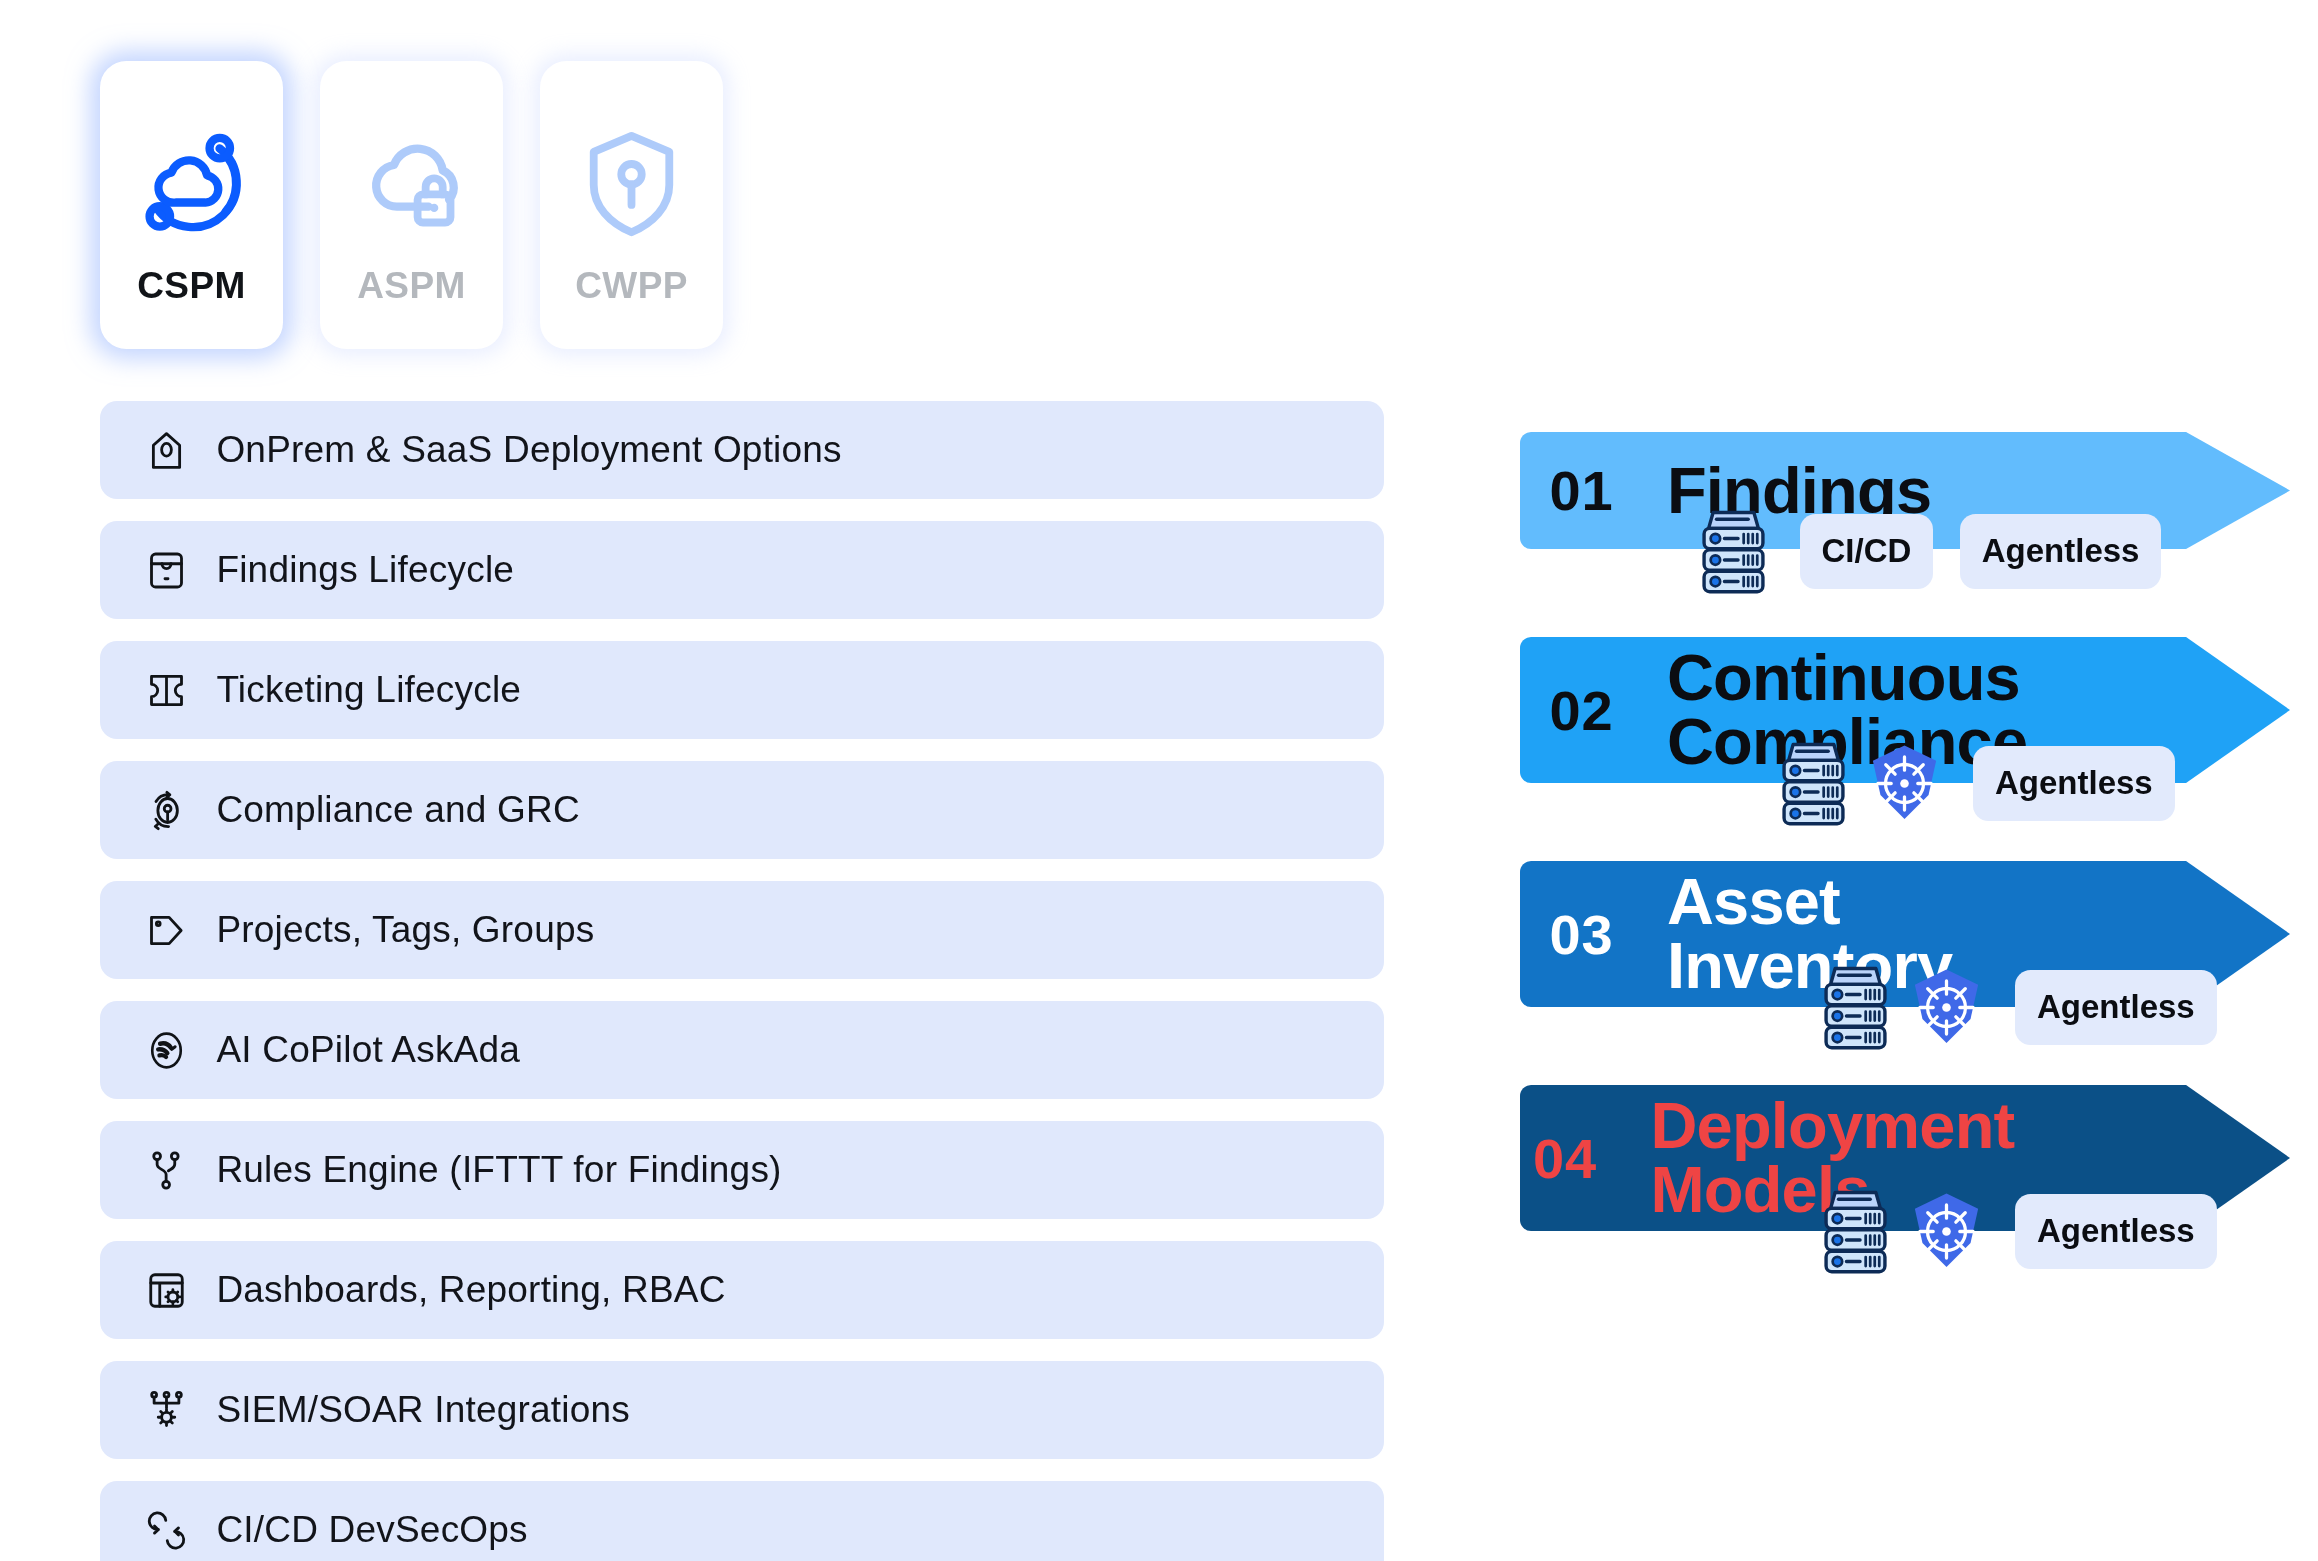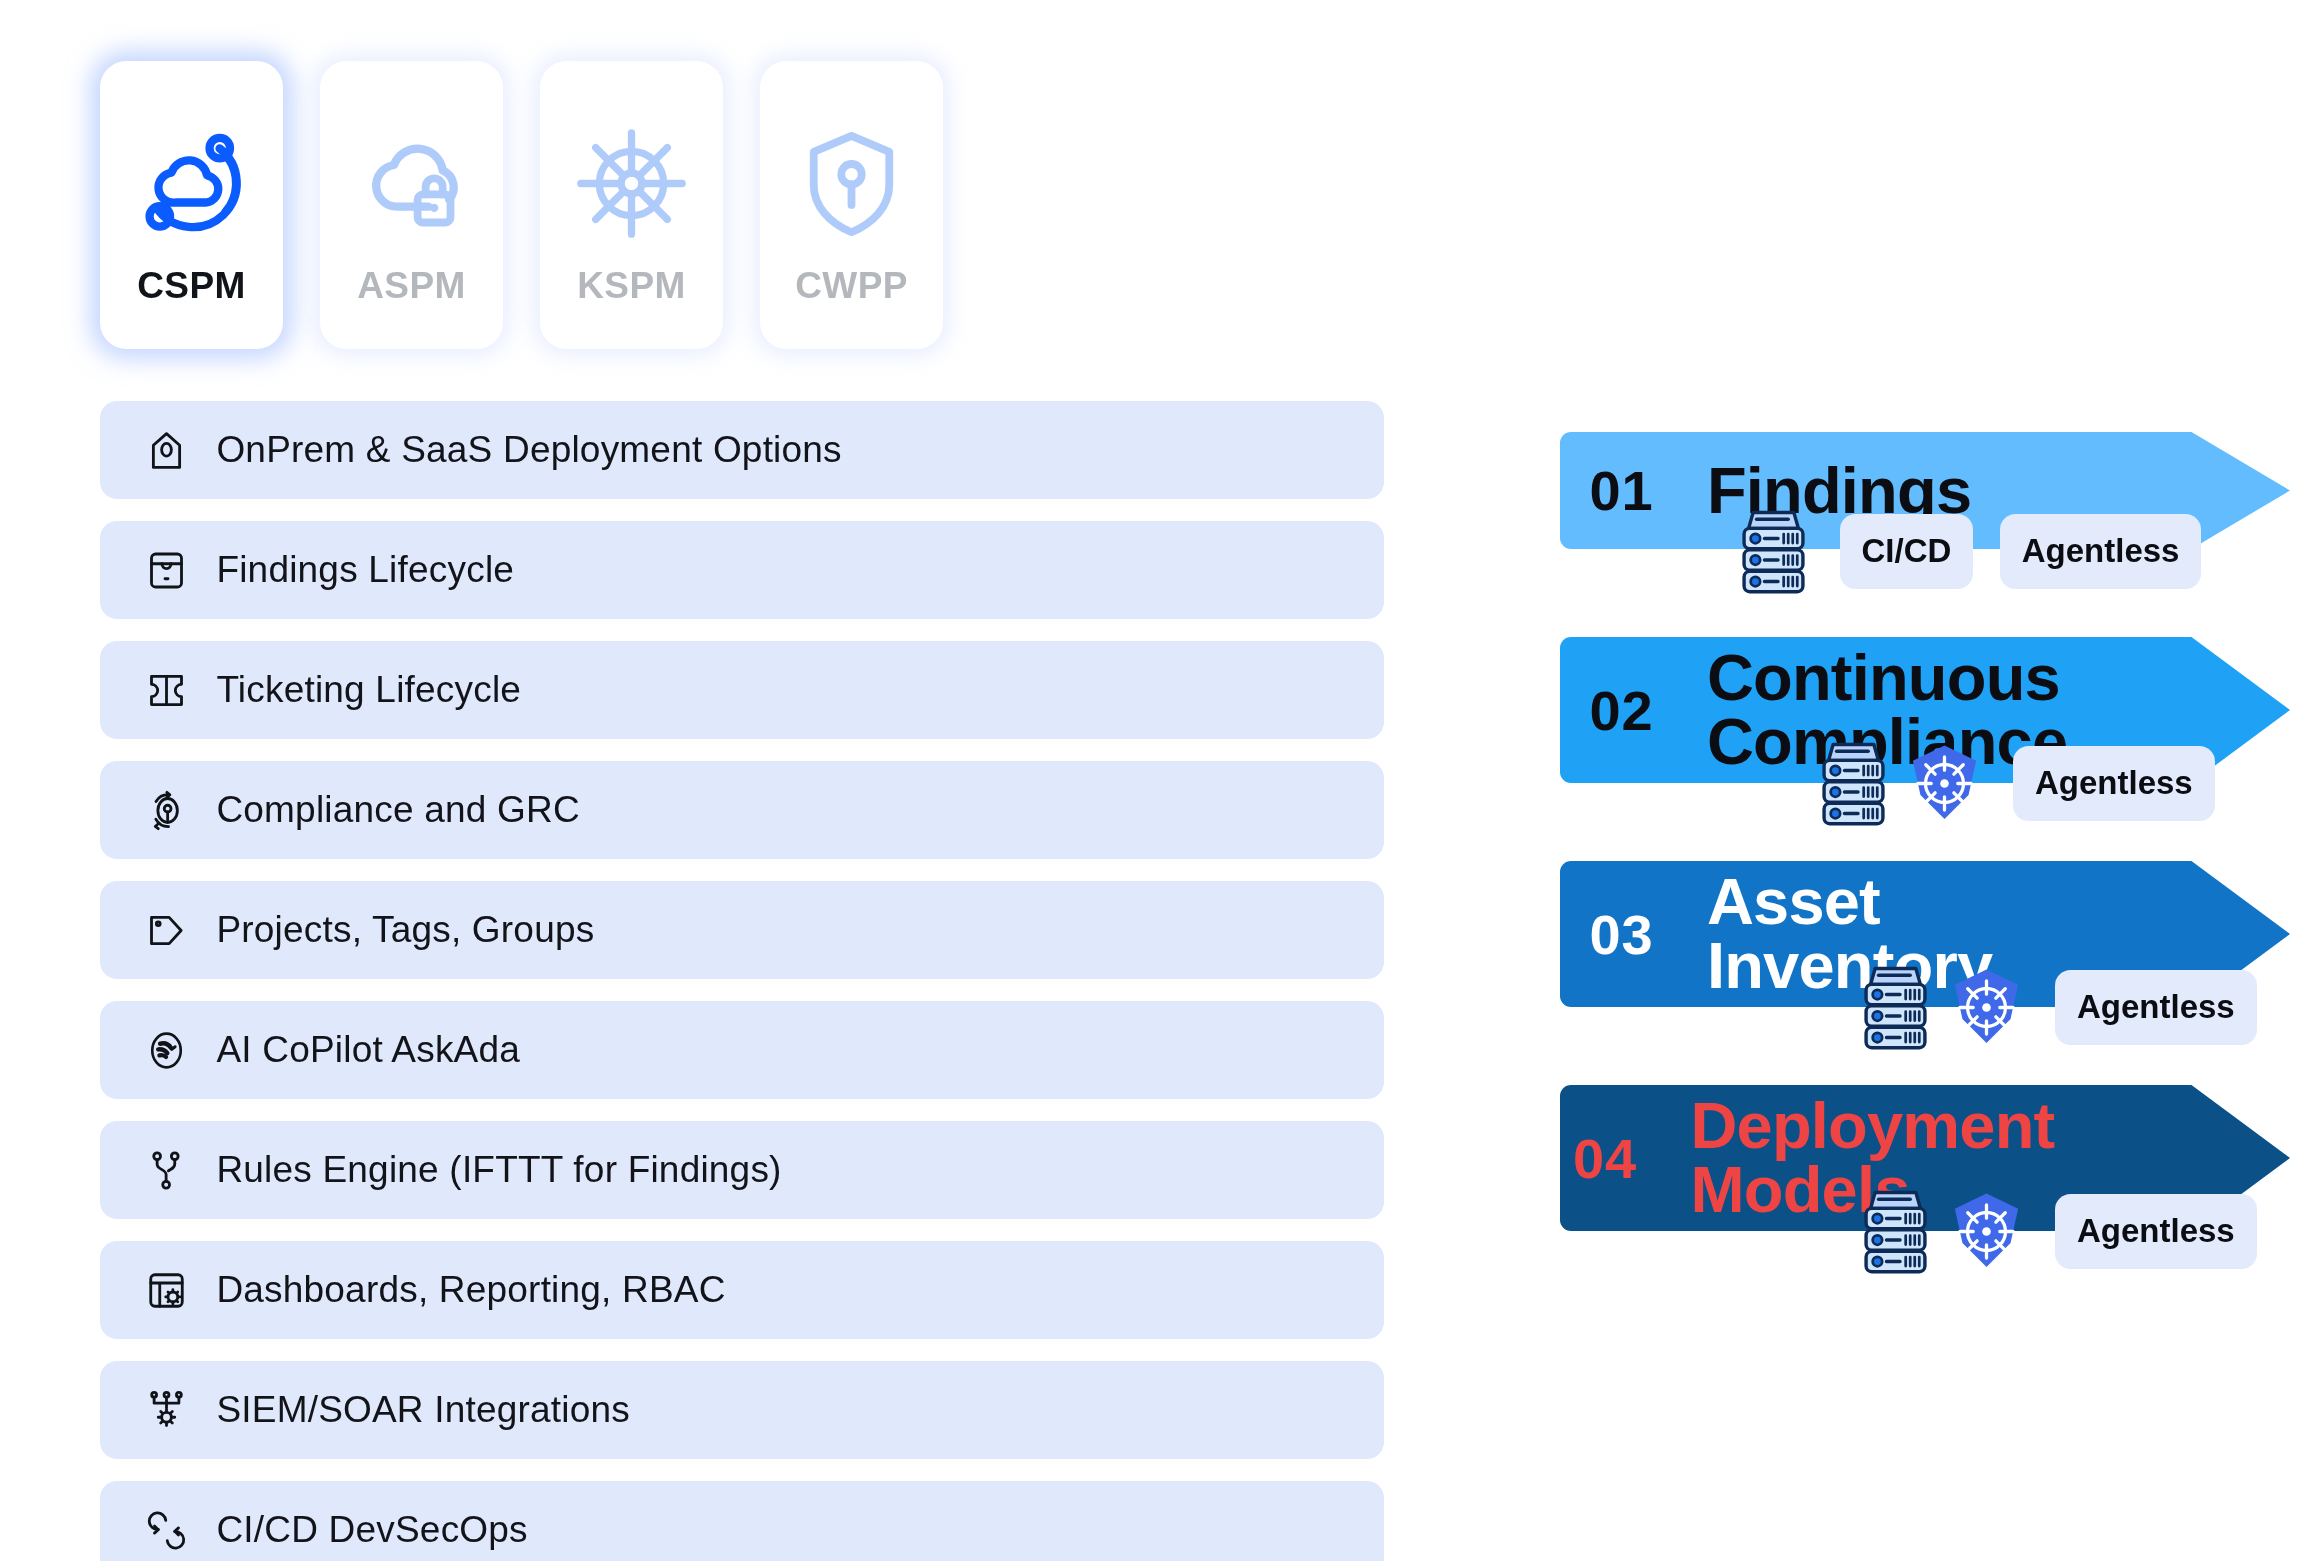--- a/index.html
+++ b/index.html
@@ -61,21 +61,21 @@
   .frow .flabel{
     font-size:37px;font-weight:500;color:#12141a;
     letter-spacing:0.2px;white-space:nowrap;
   }
 
   
   .banners{
     position:absolute; left:1520px; top:432px;
     width:770px;
   }
-  .banner-wrap{position:relative;margin-left:40px;}
+  .banner-wrap{position:relative;}
   .banner{
     position:relative;
     color:#0b0d12;
     display:flex;align-items:center;
   }
   .banner .shape{
     position:absolute;inset:0;
     clip-path:polygon(0 0, 86.5% 0, 100% 50%, 86.5% 100%, 0 100%);
     border-top-left-radius:11px;border-bottom-left-radius:11px;
   }
@@ -138,33 +138,20 @@
         <svg width="117" height="117" viewBox="0 0 48 48" fill="none">
           <path d="M31 33.5h-13a8.6 8.6 0 0 1-1.2-17.1 10.4 10.4 0 0 1 20 2.2 7.6 7.6 0 0 1 2.6 12" stroke="#aecbfa" stroke-width="3.4" stroke-linecap="round" stroke-linejoin="round"></path>
           <rect x="26.5" y="28.5" width="13.5" height="11.5" rx="2.2" stroke="#aecbfa" stroke-width="3.2"></rect>
           <path d="M29.8 28.5v-3.1a3.5 3.5 0 0 1 7 0v3.1" stroke="#aecbfa" stroke-width="3.2" stroke-linecap="round"></path>
           <circle cx="33.3" cy="34" r="1.7" fill="#aecbfa"></circle>
         </svg>
       </div>
       <div class="tlabel">ASPM</div>
     </div>
 
-    <div class="tab">
-      <div class="ticon">
-        <svg width="117" height="117" viewBox="0 0 48 48" fill="none" stroke="#aecbfa" stroke-width="3" stroke-linecap="round">
-          <circle cx="24" cy="24" r="13.2"></circle>
-          <circle cx="24" cy="24" r="4.3"></circle>
-          <path d="M24 3.2v7.7M24 37.1v7.7M3.2 24h7.7M37.1 24h7.7"></path>
-          <path d="M9.3 9.3l5.5 5.5M33.2 33.2l5.5 5.5M38.7 9.3l-5.5 5.5M14.8 33.2l-5.5 5.5"></path>
-          <path d="M24 10.9v8.8M24 28.3v8.8M10.9 24h8.8M28.3 24h8.8"></path>
-          <path d="M14.8 14.8l6.1 6.1M27.1 27.1l6.1 6.1M33.2 14.8l-6.1 6.1M20.9 27.1l-6.1 6.1"></path>
-        </svg>
-      </div>
-      <div class="tlabel">KSPM</div>
-    </div>
 
     <div class="tab">
       <div class="ticon">
         <svg width="117" height="117" viewBox="0 0 48 48" fill="none">
           <path d="M24 4.5 39.5 11v13.6c0 8.8-6.6 15.6-15.5 19.4C15.1 40.2 8.5 33.4 8.5 24.6V11L24 4.5Z" stroke="#aecbfa" stroke-width="3.2" stroke-linejoin="round"></path>
           <circle cx="24" cy="20.2" r="4.2" stroke="#aecbfa" stroke-width="3.2"></circle>
           <path d="M24 24.4v8.4" stroke="#aecbfa" stroke-width="3.2" stroke-linecap="round"></path>
         </svg>
       </div>
       <div class="tlabel">CWPP</div>

